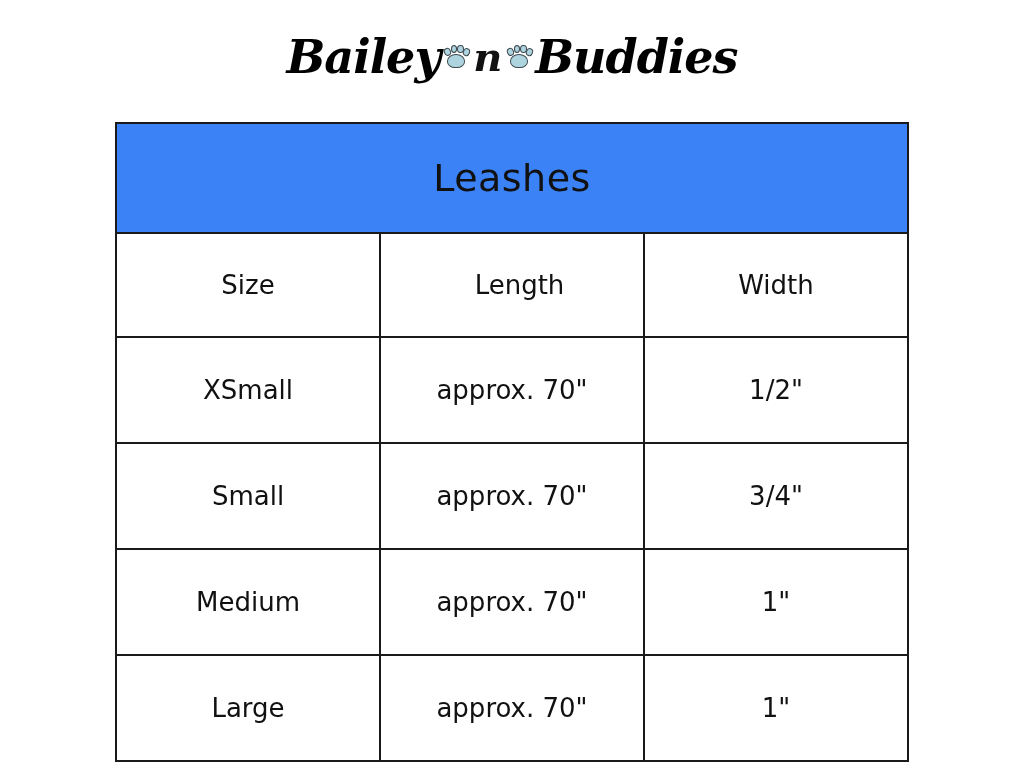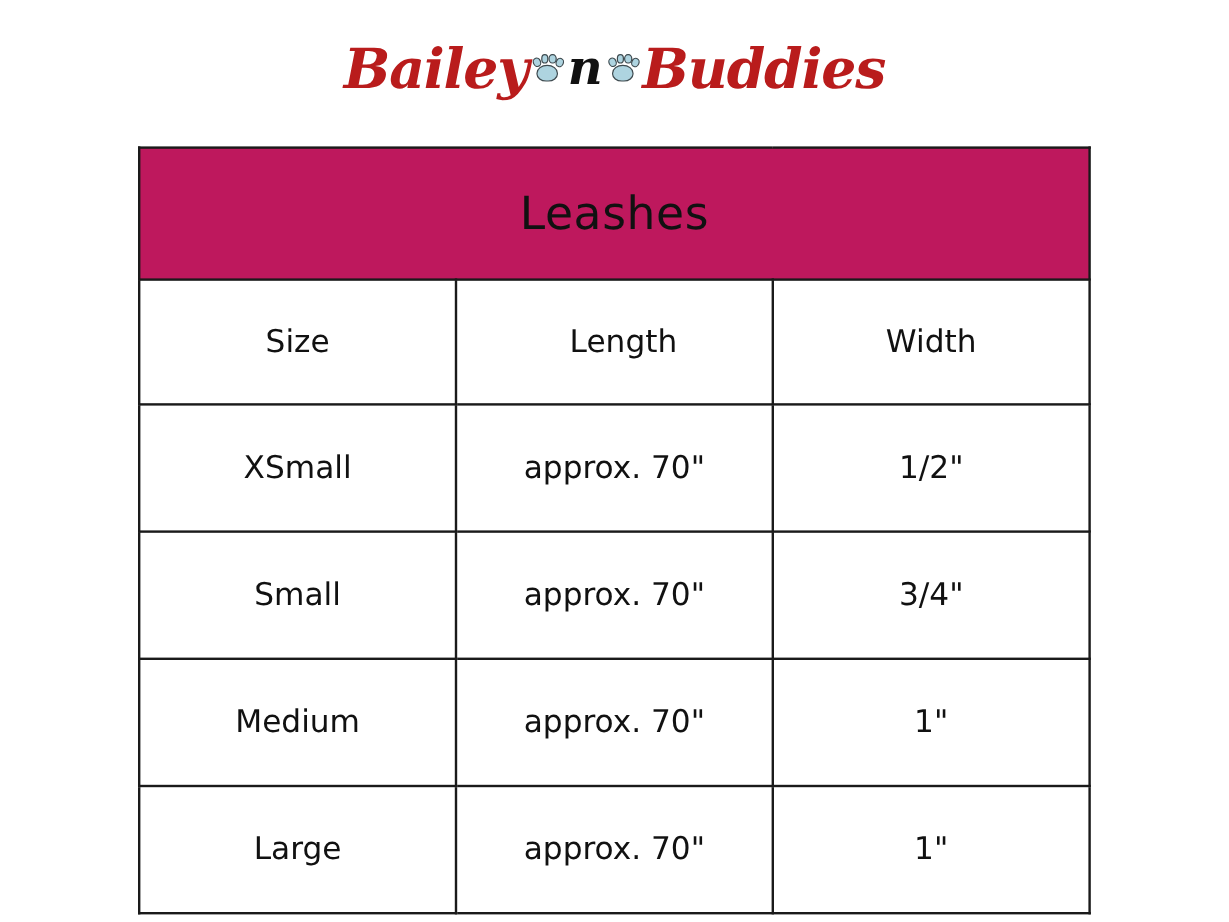--- a/index.html
+++ b/index.html
@@ -32,21 +32,21 @@
     align-items: center;
     justify-content: center;
     gap: 2px;
   }
   .brand-word {
     font-family: "DejaVu Serif", serif;
     font-size: 46px;
     font-weight: 700;
     font-style: italic;
     letter-spacing: -1px;
-    color: #b91c1c;
+    color: #000000;
     line-height: 1;
   }
   .paw {
     position: relative;
     display: inline-block;
     width: 26px;
     height: 26px;
     margin: 0 1px;
     vertical-align: middle;
   }
@@ -99,21 +99,21 @@
   }
   table.size-table td,
   table.size-table th {
     border: 2px solid #1a1a1a;
     text-align: center;
     vertical-align: middle;
     color: #111111;
     font-weight: 400;
   }
   .title-cell {
-    background: #be185d;
+    background: #3b82f6;
     height: 106px;
     font-size: 38px;
     font-weight: 700;
     letter-spacing: 0.5px;
   }
   .col-head {
     height: 100px;
     font-size: 26px;
   }
   .body-cell {

